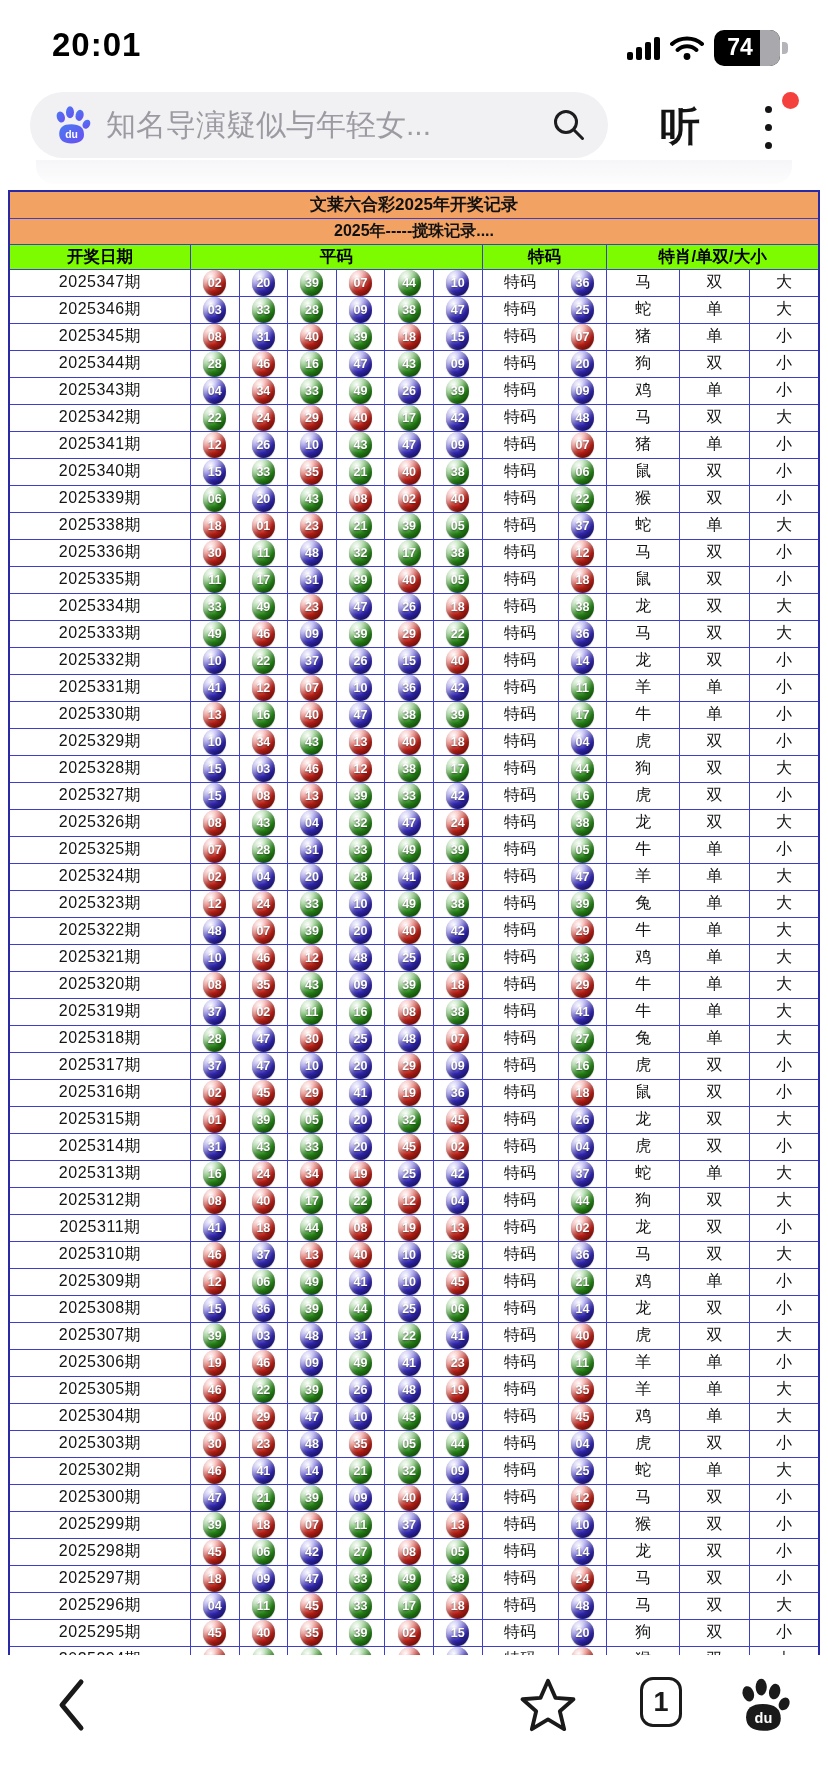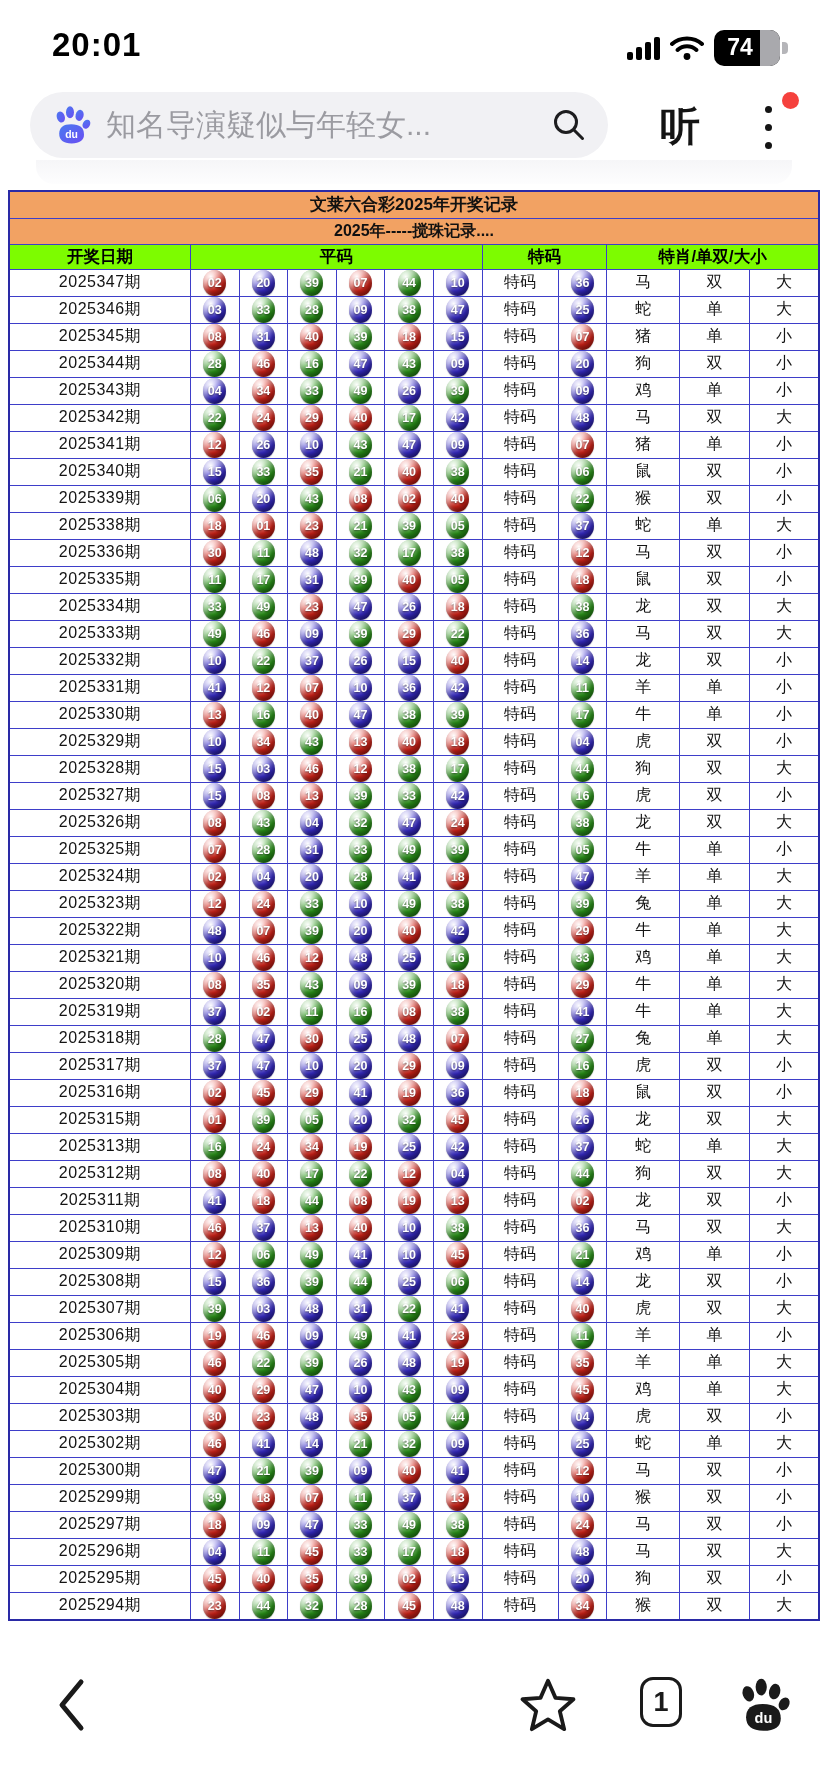--- a/index.html
+++ b/index.html
@@ -586,20 +586,34 @@
     <td><span class="ball" style="background: radial-gradient(circle at 34% 26%, rgb(255, 255, 255) 0%, rgb(60, 47, 216) 58%, rgb(27, 17, 120) 100%);">20</span></td>
     <td><span class="ball" style="background: radial-gradient(circle at 34% 26%, rgb(255, 255, 255) 0%, rgb(47, 162, 28) 58%, rgb(22, 97, 11) 100%);">32</span></td>
     <td><span class="ball" style="background: radial-gradient(circle at 34% 26%, rgb(255, 255, 255) 0%, rgb(227, 38, 27) 58%, rgb(141, 15, 8) 100%);">45</span></td>
     <td class="te-label-cell">特码</td>
     <td><span class="ball" style="background: radial-gradient(circle at 34% 26%, rgb(255, 255, 255) 0%, rgb(60, 47, 216) 58%, rgb(27, 17, 120) 100%);">26</span></td>
     <td>龙</td>
     <td>双</td>
     <td>大</td>
   </tr>
       <tr class="data-row">
+    <td class="period-cell">2025314期</td>
+    <td><span class="ball" style="background: radial-gradient(circle at 34% 26%, rgb(255, 255, 255) 0%, rgb(60, 47, 216) 58%, rgb(27, 17, 120) 100%);">31</span></td>
+    <td><span class="ball" style="background: radial-gradient(circle at 34% 26%, rgb(255, 255, 255) 0%, rgb(47, 162, 28) 58%, rgb(22, 97, 11) 100%);">43</span></td>
+    <td><span class="ball" style="background: radial-gradient(circle at 34% 26%, rgb(255, 255, 255) 0%, rgb(47, 162, 28) 58%, rgb(22, 97, 11) 100%);">33</span></td>
+    <td><span class="ball" style="background: radial-gradient(circle at 34% 26%, rgb(255, 255, 255) 0%, rgb(60, 47, 216) 58%, rgb(27, 17, 120) 100%);">20</span></td>
+    <td><span class="ball" style="background: radial-gradient(circle at 34% 26%, rgb(255, 255, 255) 0%, rgb(227, 38, 27) 58%, rgb(141, 15, 8) 100%);">45</span></td>
+    <td><span class="ball" style="background: radial-gradient(circle at 34% 26%, rgb(255, 255, 255) 0%, rgb(227, 38, 27) 58%, rgb(141, 15, 8) 100%);">02</span></td>
+    <td class="te-label-cell">特码</td>
+    <td><span class="ball" style="background: radial-gradient(circle at 34% 26%, rgb(255, 255, 255) 0%, rgb(60, 47, 216) 58%, rgb(27, 17, 120) 100%);">04</span></td>
+    <td>虎</td>
+    <td>双</td>
+    <td>小</td>
+  </tr>
+      <tr class="data-row">
     <td class="period-cell">2025313期</td>
     <td><span class="ball" style="background: radial-gradient(circle at 34% 26%, rgb(255, 255, 255) 0%, rgb(47, 162, 28) 58%, rgb(22, 97, 11) 100%);">16</span></td>
     <td><span class="ball" style="background: radial-gradient(circle at 34% 26%, rgb(255, 255, 255) 0%, rgb(227, 38, 27) 58%, rgb(141, 15, 8) 100%);">24</span></td>
     <td><span class="ball" style="background: radial-gradient(circle at 34% 26%, rgb(255, 255, 255) 0%, rgb(227, 38, 27) 58%, rgb(141, 15, 8) 100%);">34</span></td>
     <td><span class="ball" style="background: radial-gradient(circle at 34% 26%, rgb(255, 255, 255) 0%, rgb(227, 38, 27) 58%, rgb(141, 15, 8) 100%);">19</span></td>
     <td><span class="ball" style="background: radial-gradient(circle at 34% 26%, rgb(255, 255, 255) 0%, rgb(60, 47, 216) 58%, rgb(27, 17, 120) 100%);">25</span></td>
     <td><span class="ball" style="background: radial-gradient(circle at 34% 26%, rgb(255, 255, 255) 0%, rgb(60, 47, 216) 58%, rgb(27, 17, 120) 100%);">42</span></td>
     <td class="te-label-cell">特码</td>
     <td><span class="ball" style="background: radial-gradient(circle at 34% 26%, rgb(255, 255, 255) 0%, rgb(60, 47, 216) 58%, rgb(27, 17, 120) 100%);">37</span></td>
     <td>蛇</td>
@@ -778,20 +792,34 @@
     <td class="period-cell">2025299期</td>
     <td><span class="ball" style="background: radial-gradient(circle at 34% 26%, rgb(255, 255, 255) 0%, rgb(47, 162, 28) 58%, rgb(22, 97, 11) 100%);">39</span></td>
     <td><span class="ball" style="background: radial-gradient(circle at 34% 26%, rgb(255, 255, 255) 0%, rgb(227, 38, 27) 58%, rgb(141, 15, 8) 100%);">18</span></td>
     <td><span class="ball" style="background: radial-gradient(circle at 34% 26%, rgb(255, 255, 255) 0%, rgb(227, 38, 27) 58%, rgb(141, 15, 8) 100%);">07</span></td>
     <td><span class="ball" style="background: radial-gradient(circle at 34% 26%, rgb(255, 255, 255) 0%, rgb(47, 162, 28) 58%, rgb(22, 97, 11) 100%);">11</span></td>
     <td><span class="ball" style="background: radial-gradient(circle at 34% 26%, rgb(255, 255, 255) 0%, rgb(60, 47, 216) 58%, rgb(27, 17, 120) 100%);">37</span></td>
     <td><span class="ball" style="background: radial-gradient(circle at 34% 26%, rgb(255, 255, 255) 0%, rgb(227, 38, 27) 58%, rgb(141, 15, 8) 100%);">13</span></td>
     <td class="te-label-cell">特码</td>
     <td><span class="ball" style="background: radial-gradient(circle at 34% 26%, rgb(255, 255, 255) 0%, rgb(60, 47, 216) 58%, rgb(27, 17, 120) 100%);">10</span></td>
     <td>猴</td>
+    <td>双</td>
+    <td>小</td>
+  </tr>
+      <tr class="data-row">
+    <td class="period-cell">2025298期</td>
+    <td><span class="ball" style="background: radial-gradient(circle at 34% 26%, rgb(255, 255, 255) 0%, rgb(227, 38, 27) 58%, rgb(141, 15, 8) 100%);">45</span></td>
+    <td><span class="ball" style="background: radial-gradient(circle at 34% 26%, rgb(255, 255, 255) 0%, rgb(47, 162, 28) 58%, rgb(22, 97, 11) 100%);">06</span></td>
+    <td><span class="ball" style="background: radial-gradient(circle at 34% 26%, rgb(255, 255, 255) 0%, rgb(60, 47, 216) 58%, rgb(27, 17, 120) 100%);">42</span></td>
+    <td><span class="ball" style="background: radial-gradient(circle at 34% 26%, rgb(255, 255, 255) 0%, rgb(47, 162, 28) 58%, rgb(22, 97, 11) 100%);">27</span></td>
+    <td><span class="ball" style="background: radial-gradient(circle at 34% 26%, rgb(255, 255, 255) 0%, rgb(227, 38, 27) 58%, rgb(141, 15, 8) 100%);">08</span></td>
+    <td><span class="ball" style="background: radial-gradient(circle at 34% 26%, rgb(255, 255, 255) 0%, rgb(47, 162, 28) 58%, rgb(22, 97, 11) 100%);">05</span></td>
+    <td class="te-label-cell">特码</td>
+    <td><span class="ball" style="background: radial-gradient(circle at 34% 26%, rgb(255, 255, 255) 0%, rgb(60, 47, 216) 58%, rgb(27, 17, 120) 100%);">14</span></td>
+    <td>龙</td>
     <td>双</td>
     <td>小</td>
   </tr>
       <tr class="data-row">
     <td class="period-cell">2025297期</td>
     <td><span class="ball" style="background: radial-gradient(circle at 34% 26%, rgb(255, 255, 255) 0%, rgb(227, 38, 27) 58%, rgb(141, 15, 8) 100%);">18</span></td>
     <td><span class="ball" style="background: radial-gradient(circle at 34% 26%, rgb(255, 255, 255) 0%, rgb(60, 47, 216) 58%, rgb(27, 17, 120) 100%);">09</span></td>
     <td><span class="ball" style="background: radial-gradient(circle at 34% 26%, rgb(255, 255, 255) 0%, rgb(60, 47, 216) 58%, rgb(27, 17, 120) 100%);">47</span></td>
     <td><span class="ball" style="background: radial-gradient(circle at 34% 26%, rgb(255, 255, 255) 0%, rgb(47, 162, 28) 58%, rgb(22, 97, 11) 100%);">33</span></td>
     <td><span class="ball" style="background: radial-gradient(circle at 34% 26%, rgb(255, 255, 255) 0%, rgb(47, 162, 28) 58%, rgb(22, 97, 11) 100%);">49</span></td>

